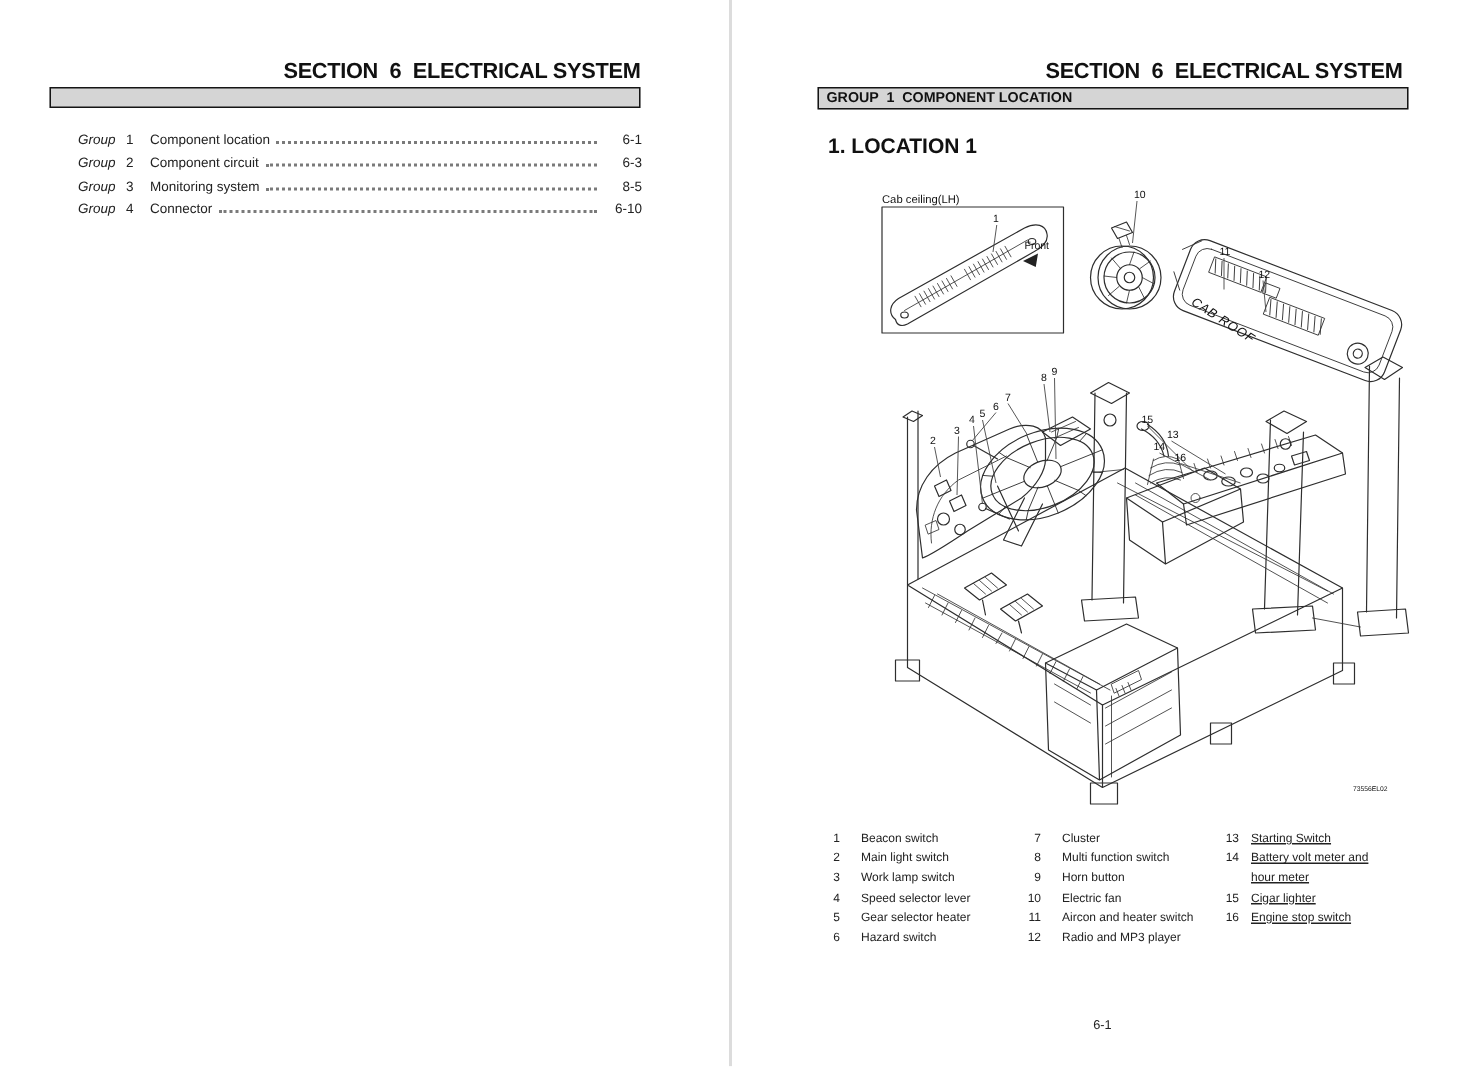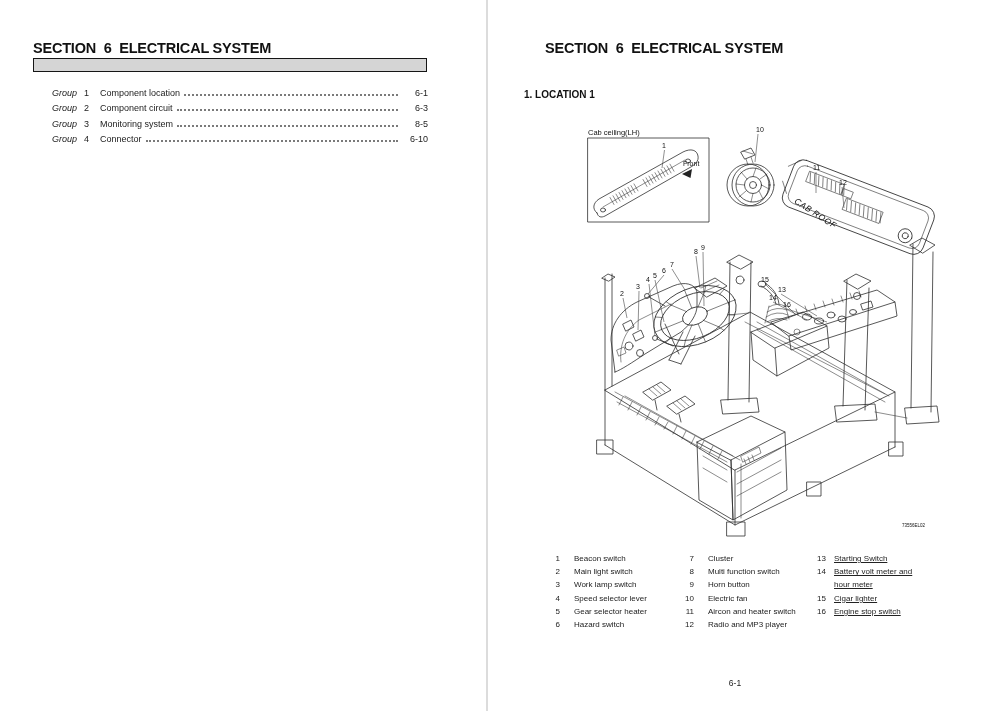--- a/index.html
+++ b/index.html
@@ -5,40 +5,40 @@
   html,body { margin:0; padding:0; background:#ffffff; }
   .sheet {
     position:relative; width:983px; height:711px; background:#ffffff;
     font-family:"Liberation Sans", sans-serif; color:#1a1a1a; overflow:hidden;
   }
   .abs { position:absolute; }
   .page-divider { left:486px; top:0; width:2px; height:711px; background:#dcdcdc; }
 
   .sec-title {
     font-weight:bold; font-size:14.5px; letter-spacing:-0.2px;
-    white-space:pre; text-align:left; color:#111;
+    white-space:pre; text-align:right; color:#111;
   }
   .lp-title { left:33px; top:40px; width:394px; }
   .rp-title { left:545px; top:40px; width:390px; }
 
   .lp-bar { left:33px; top:58px; width:392px; height:12px; background:#d5d5d5; border:1px solid #151515; }
   .rp-bar {
     left:545px; top:58px; width:387px; height:13px; background:#d5d5d5; border:1px solid #151515;
     font-size:9.5px; font-weight:bold; line-height:13px; padding-left:5px; white-space:pre; color:#111;
   }
 
   .toc { left:52px; top:87px; width:376px; }
   .toc-row { display:flex; align-items:baseline; height:15.4px; font-size:9px; color:#222; }
   .toc-group { width:32px;font-style:italic; }
   .toc-num { width:16px; }
   .toc-label { white-space:nowrap;text-align:right; }
   .toc-dots { flex:1; border-bottom:2px dotted #7a7a7a; height:7px; margin:0 4px; }
   .toc-page { width:26px; text-align:right; }
 
-  .rp-heading { left:524px; top:89px; font-size:10px; font-weight:bold; white-space:pre; color:#111; }
+  .rp-heading { left:552px; top:89px; font-size:14px; font-weight:bold; white-space:pre; color:#111; }
 
   .figure-svg { left:545px; top:110px; }
 
   .legend { top:552px; font-size:8px; color:#222; }
   .legend-col1 { left:548px; width:132px; }
   .legend-col2 { left:682px; width:130px; }
   .legend-col3 { left:812px; width:122px; }
   .legend-row { display:flex; align-items:flex-start; line-height:13.2px; }
   .legend-num { width:12px; text-align:right; margin-right:14px; flex:none; }
   .legend-col2 .legend-num { margin-right:14px; }
@@ -89,20 +89,21 @@
       <span class="toc-num">4</span>
       <span class="toc-label">Connector</span>
       <span class="toc-dots"></span>
       <span class="toc-page">6-10</span>
     </div>
   </div>
 
   <div class="abs page-divider"></div>
 
   <div class="abs sec-title rp-title">SECTION  6  ELECTRICAL SYSTEM</div>
+  <div class="abs rp-bar">GROUP  1  COMPONENT LOCATION</div>
   <div class="abs rp-heading">1. LOCATION 1</div>
 
   <svg class="abs figure-svg" width="400" height="440" viewBox="0 0 400 440">
 
     <g>
       <text x="43" y="25" font-size="7.5">Cab ceiling(LH)</text>
       <rect class="ln" x="43" y="28" width="121" height="84"></rect>
       <path class="ln" d="M52,103 C47,99 48,93 54,89 L138,42 C146,38 152,40 153,46 C154,51 150,55 144,58 L60,106 C56,108 53,107 52,103 Z"></path>
       <path class="lnt" d="M58,97 L140,50"></path>
       <ellipse class="ln" cx="58" cy="100" rx="2.5" ry="2"></ellipse>

